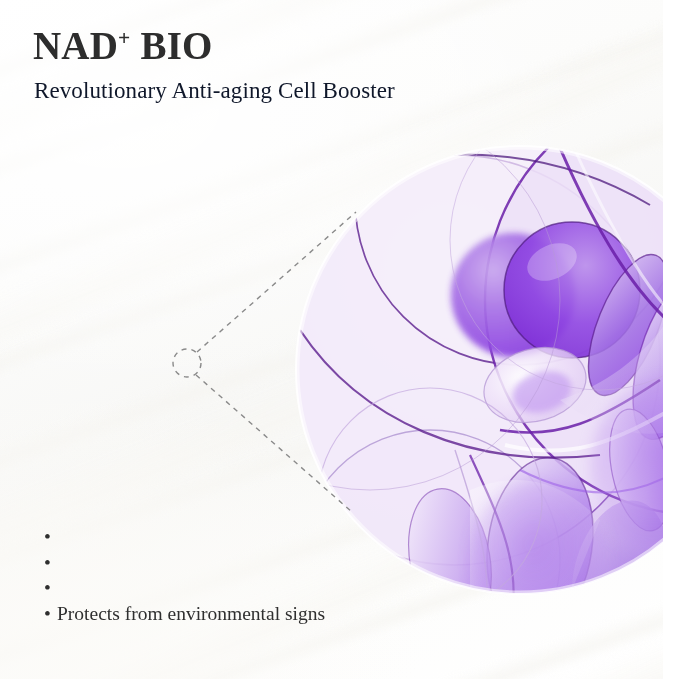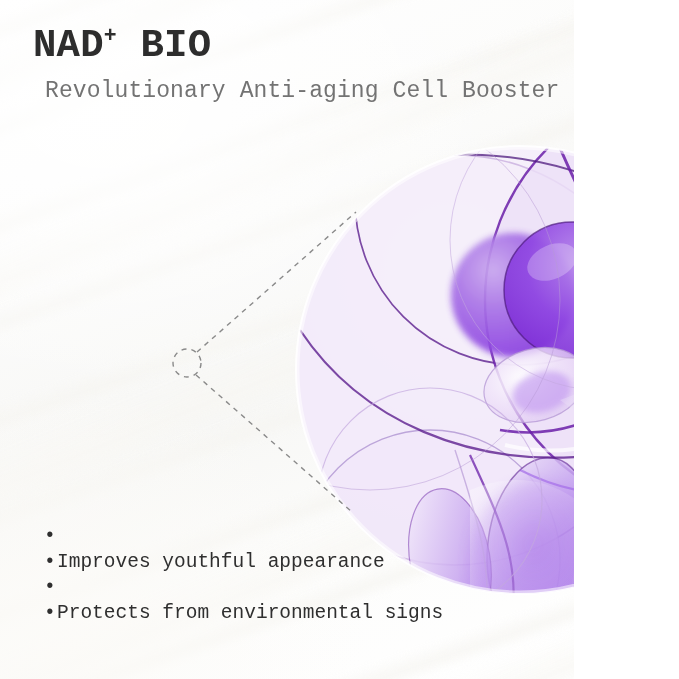--- a/index.html
+++ b/index.html
@@ -2,25 +2,25 @@
 <html><head>
 <meta charset="utf-8">
 <style>
   html, body {
     margin: 0;
     padding: 0;
     background: #ffffff;
   }
   #page {
     position: relative;
-    width: 574px;
+    width: 663px;
     height: 679px;
     overflow: hidden;
     background: #fbfbfa;
-    font-family: Liberation Mono, monospace;
+    font-family: Liberation Serif, serif;
     -webkit-font-smoothing: antialiased;
   }
 
   
   .bg-base {
     position: absolute;
     inset: 0;
     background:
       linear-gradient(158deg, #ffffff 0%, #fcfcfb 30%, #f7f7f5 55%, #fdfdfc 78%, #ffffff 100%);
   }
@@ -80,23 +80,23 @@
   }
   .title sup {
     font-size: .55em;
     font-weight: 700;
     vertical-align: super;
     line-height: 0;
   }
   .subtitle {
     font-size: 23px;
     font-weight: 400;
-    color: #737373;
+    color: #0f172a;
     line-height: 1.15;
-    margin: 11px 0 0 12px;
+    margin: 11px 0 0 1px;
     white-space: nowrap;
     letter-spacing: .1px;
   }
 
   
   .benefits {
     position: absolute;
     left: 44px;
     top: 524px;
     z-index: 6;
@@ -292,21 +292,20 @@
     <h1 class="title"><span>NAD</span><sup>+</sup><span> BIO</span></h1>
     <p class="subtitle">Revolutionary Anti-aging Cell Booster</p>
   </div>
 
   <ul class="benefits">
     <li>
       <span class="dot">•</span>
     </li>
     <li>
       <span class="dot">•</span>
-      <span>Improves youthful appearance</span>
     </li>
     <li>
       <span class="dot">•</span>
     </li>
     <li>
       <span class="dot">•</span>
       <span>Protects from environmental signs</span>
     </li>
   </ul>
 

